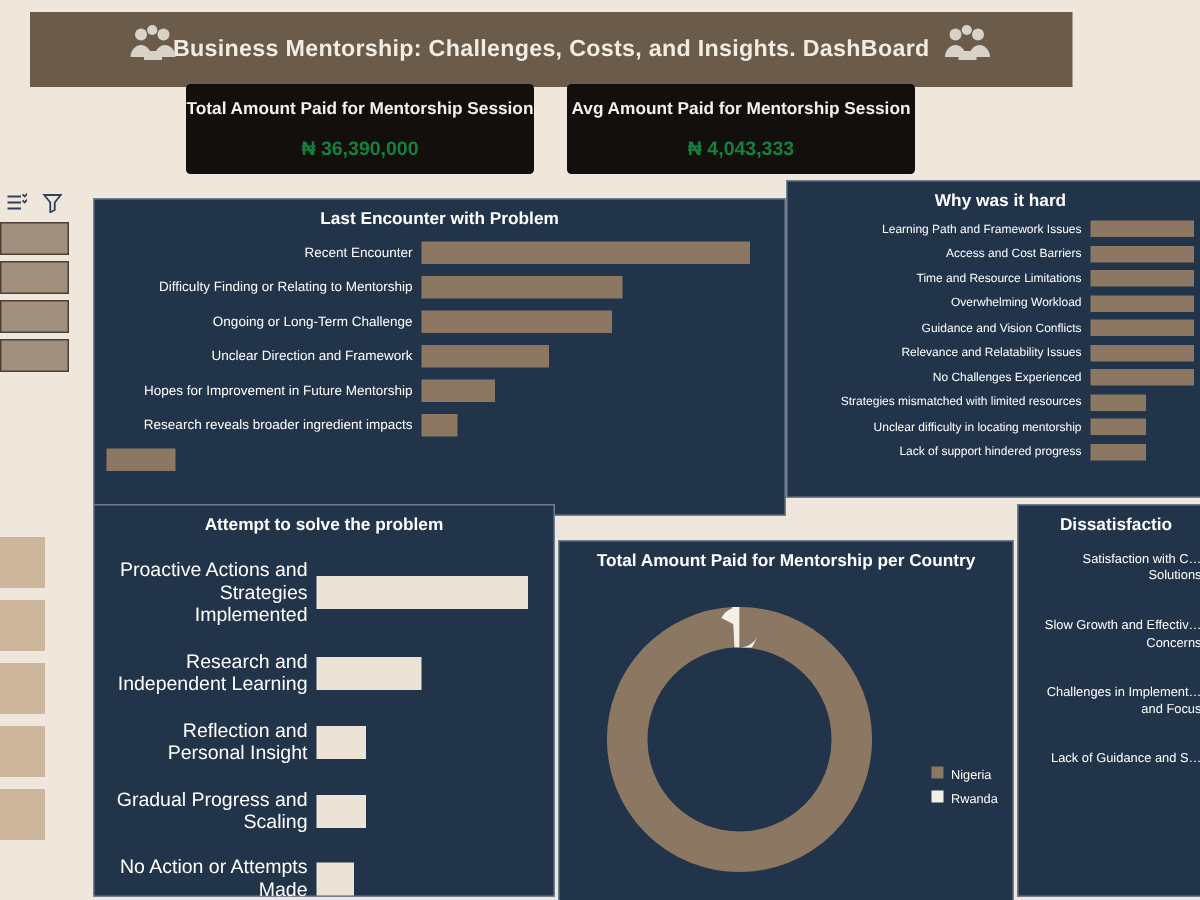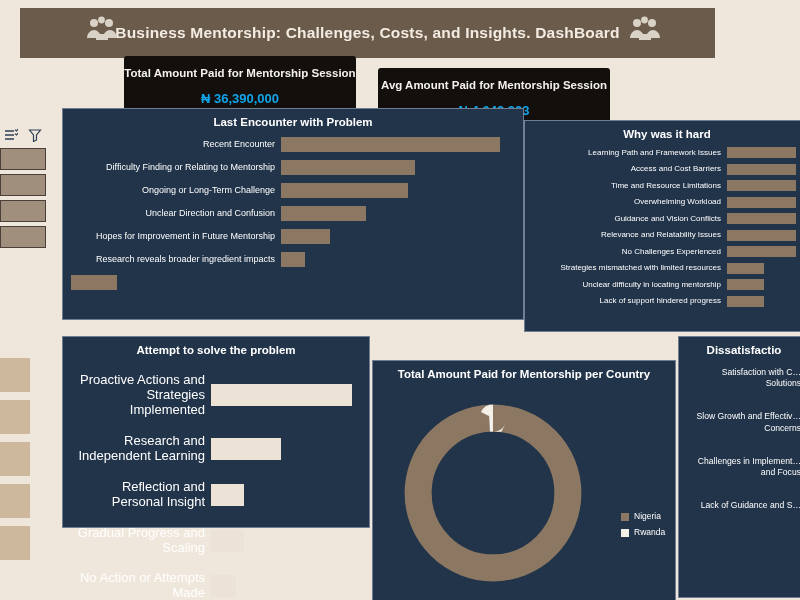--- a/index.html
+++ b/index.html
@@ -54,24 +54,24 @@
   }
   .kpi .kpi-title {
     font-size: 11.5px;
     font-weight: bold;
     margin-bottom: 12px;
     color: #f4f1ec;
   }
   .kpi .kpi-value {
     font-size: 13px;
     font-weight: bold;
-    color: #0ea5e9;
+    color: #15803d;
   }
   #kpi-total { left: 124px; top: 56px; width: 232px; height: 60px; text-align: right; }
-  #kpi-avg   { left: 378px; top: 68px; width: 232px; height: 60px; }
+  #kpi-avg   { left: 378px; top: 56px; width: 232px; height: 60px; }
 
   
   .left-strip { position: absolute; left: 0; top: 120px; width: 52px; height: 480px; }
   .filter-icons {
     position: absolute; left: 4px; top: 8px;
     display: flex; gap: 10px; align-items: center;
   }
   .filter-icons svg { display: block; }
   .strip-box {
     position: absolute; left: 0; width: 46px; height: 22px;
@@ -97,23 +97,23 @@
     border: 1px solid #6f7e91;
   }
   .panel-title {
     text-align: center;
     color: #ffffff;
     font-size: 11.5px;
     font-weight: bold;
     padding-top: 7px;
   }
 
-  #panel-last      { left: 62px;  top: 108px; width: 462px; height: 212px; }
+  #panel-last      { left: 62px;  top: 132px; width: 462px; height: 212px; }
   #panel-why       { left: 524px; top: 120px; width: 286px; height: 212px; }
-  #panel-attempt   { left: 62px;  top: 336px; width: 308px; height: 192px; }
+  #panel-attempt   { left: 62px;  top: 336px; width: 308px; height: 262px; }
   #panel-country   { left: 372px; top: 336px; width: 304px; height: 262px; margin-top: 24px; }
   #panel-dissat    { left: 678px; top: 336px; width: 132px; height: 262px; }
 
   
   .hbar-row {
     display: flex;
     align-items: center;
     width: 100%;
   }
   .hbar-label {
@@ -168,21 +168,21 @@
     position: absolute;
     left: 0; top: 0;
     width: 208px; height: 208px;
   }
   .legend {
     position: absolute;
     left: 232px; top: 122px;
     font-size: 8.5px;
     color: #ffffff;
   }
-  .legend-item { display: flex; align-items: flex-end; margin-bottom: 6px; }
+  .legend-item { display: flex; align-items: flex-start; margin-bottom: 6px; }
   .legend-swatch {
     width: 8px; height: 8px; margin-right: 5px; display: inline-block;
   }
 </style>
 </head>
 <body>
 
 <div id="app">
 
   <div class="header-band">
@@ -259,21 +259,21 @@
             <div class="hbar-fill" style="width: 57.29%; background: rgb(140, 120, 98);"></div>
           </div>
         </div>
         <div class="hbar-row">
           <div class="hbar-label">Ongoing or Long-Term Challenge</div>
           <div class="hbar-track">
             <div class="hbar-fill" style="width: 54.17%; background: rgb(140, 120, 98);"></div>
           </div>
         </div>
         <div class="hbar-row">
-          <div class="hbar-label">Unclear Direction and Confusion</div>
+          <div class="hbar-label">Unclear Direction and Framework</div>
           <div class="hbar-track">
             <div class="hbar-fill" style="width: 36.46%; background: rgb(140, 120, 98);"></div>
           </div>
         </div>
         <div class="hbar-row">
           <div class="hbar-label">Hopes for Improvement in Future Mentorship</div>
           <div class="hbar-track">
             <div class="hbar-fill" style="width: 20.83%; background: rgb(140, 120, 98);"></div>
           </div>
         </div>

